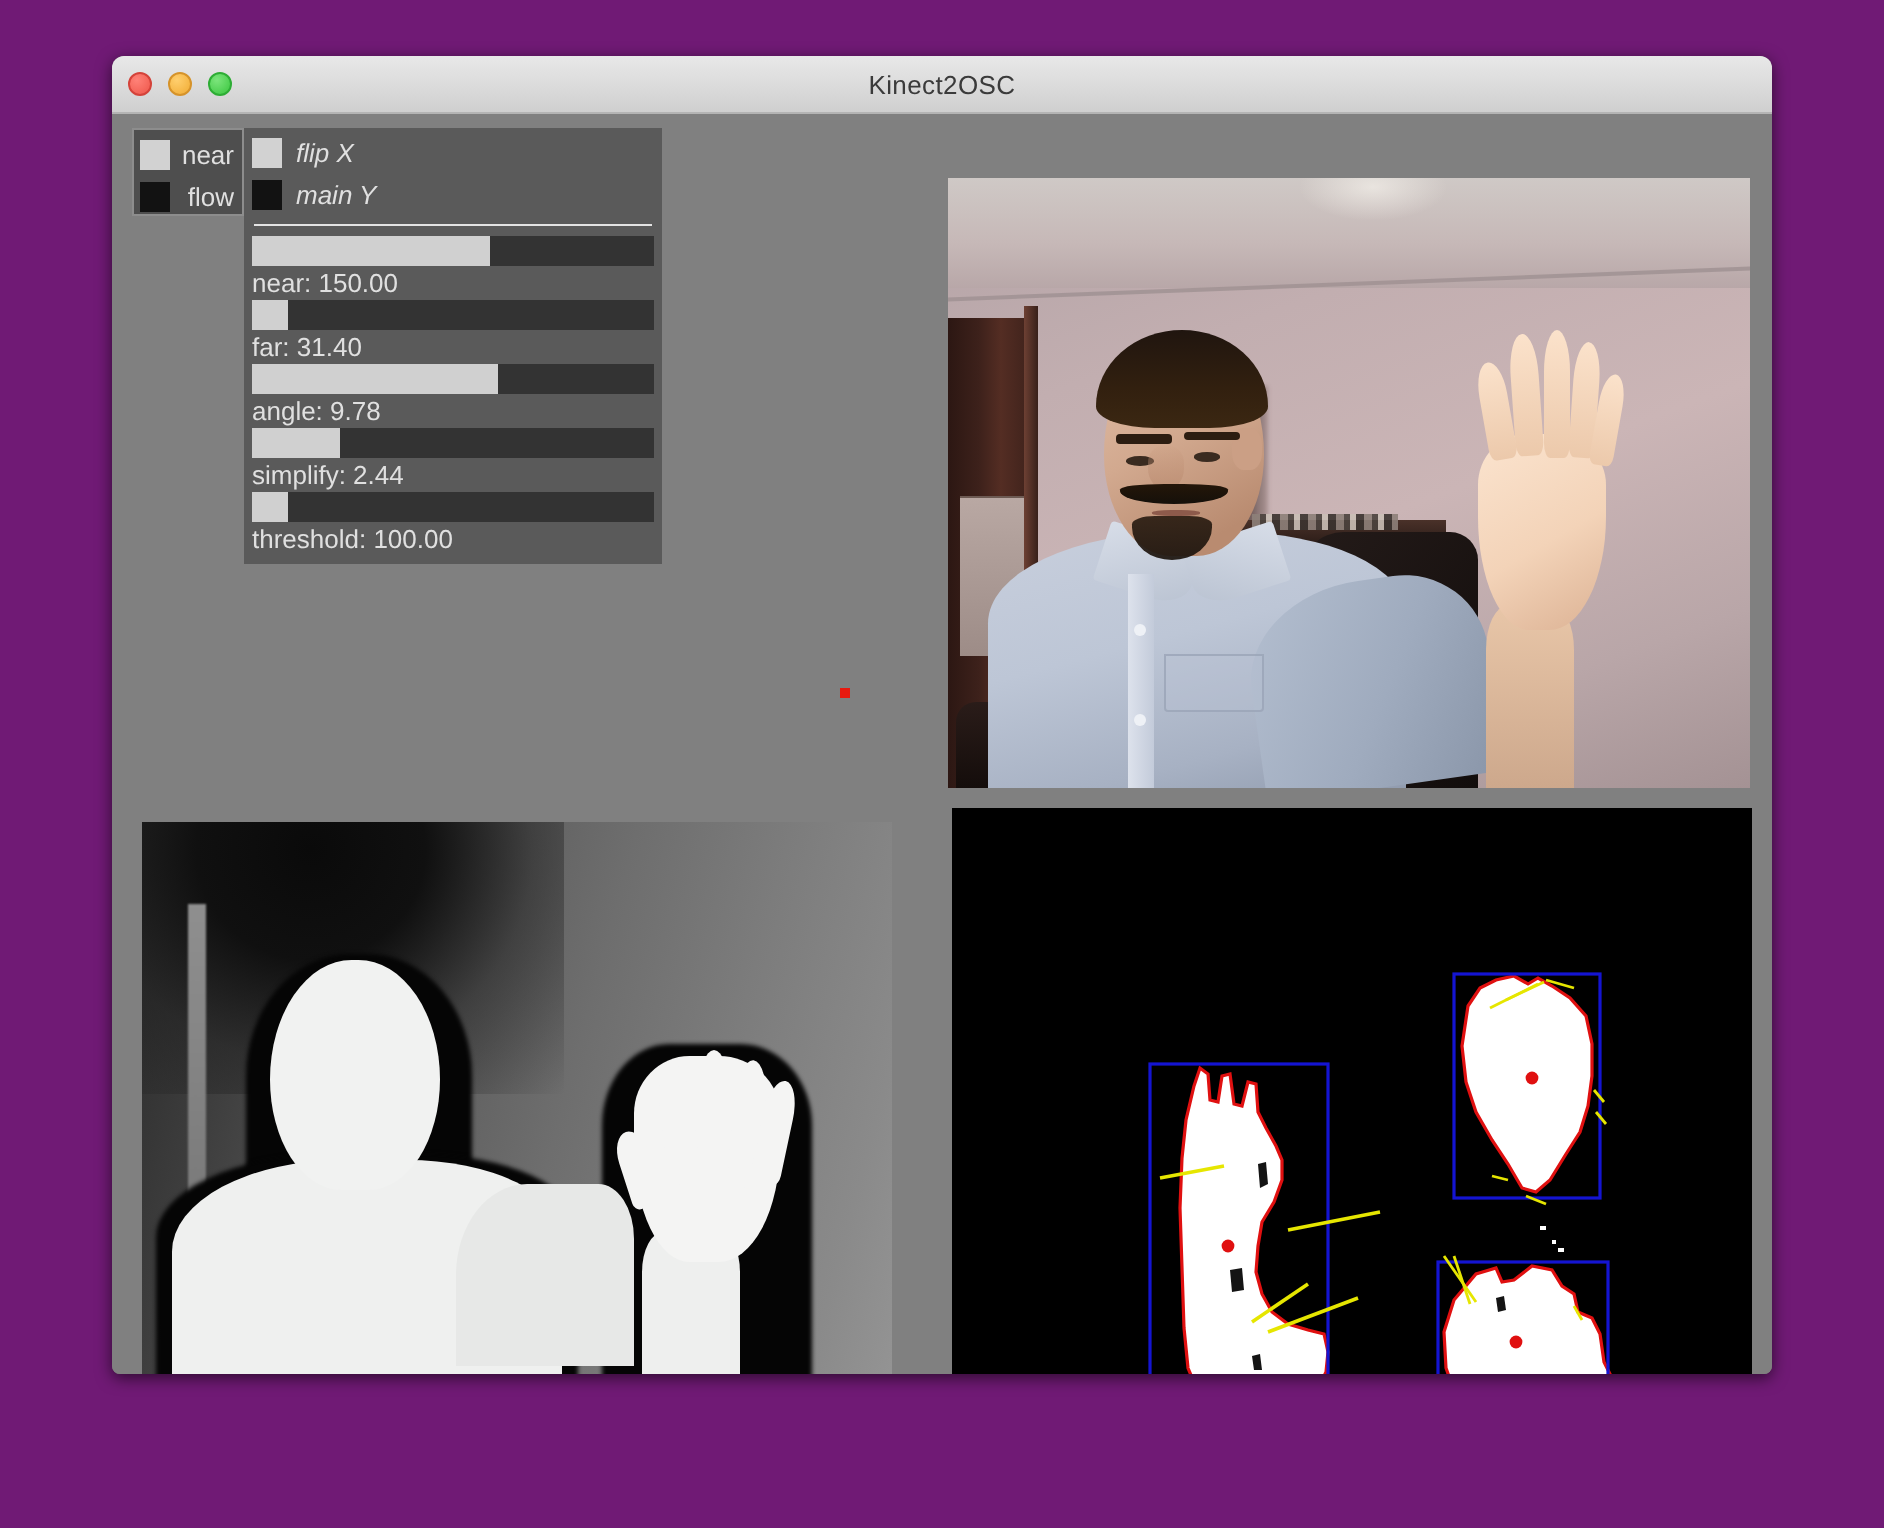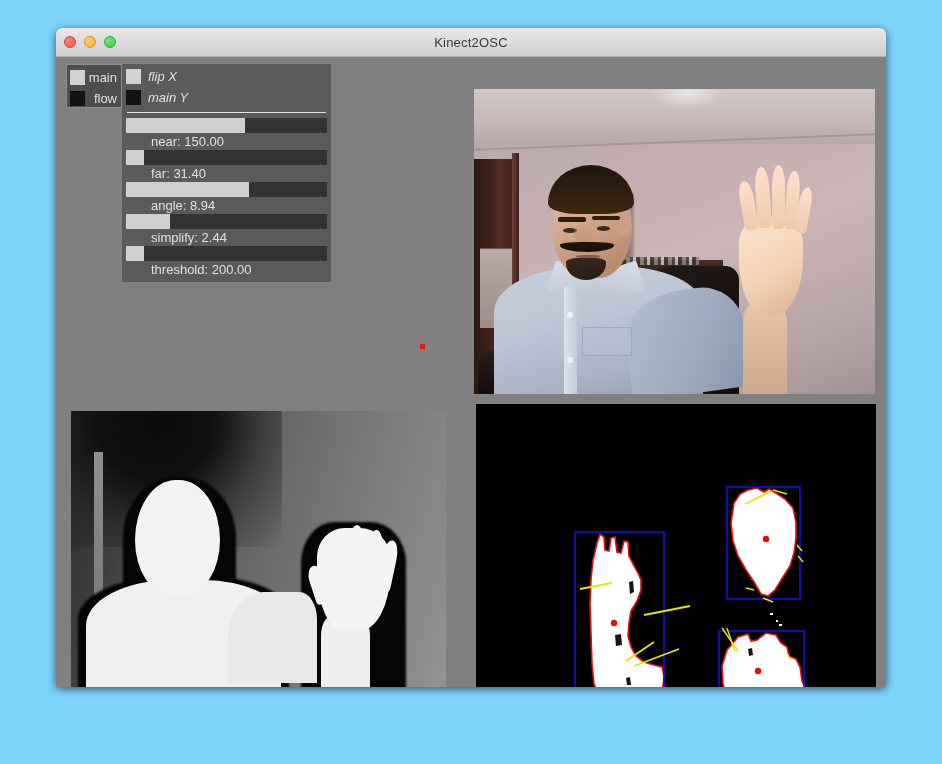--- a/index.html
+++ b/index.html
@@ -9,21 +9,21 @@
     width: 942px;
     height: 764px;
     overflow: hidden;
     font-family: "Liberation Sans", sans-serif;
   }
 
   #root {
     position: relative;
     width: 942px;
     height: 764px;
-    background: #7dd3fc;
+    background: #701a75;
   }
 
   
   #app-window {
     position: absolute;
     left: 56px;
     top: 28px;
     width: 830px;
     height: 659px;
     background: #7f7f7f;
@@ -151,21 +151,20 @@
     position: absolute;
     left: 0; top: 0; bottom: 0;
     background: #d0d0d0;
   }
   .slider-label {
     font-size: 13px;
     color: #e0e0e0;
     line-height: 17px;
     height: 17px;
     white-space: nowrap;
-    margin-left: 25px;
   }
 
   
   .view-panel {
     position: absolute;
     overflow: hidden;
     background: #000;
   }
 
   #panel-rgb   { left: 418px; top: 32px;  width: 401px; height: 305px; }
@@ -404,21 +403,21 @@
         <div class="tl tl-max"></div>
       </div>
       <div id="window-title">Kinect2OSC</div>
     </div>
 
     <div id="window-body">
 
       <div id="gui-left">
         <div class="toggle-row">
           <div class="toggle-box on"></div>
-          <span class="toggle-label">main</span>
+          <span class="toggle-label">near</span>
         </div>
         <div class="toggle-row">
           <div class="toggle-box off"></div>
           <span class="toggle-label">flow</span>
         </div>
       </div>
 
       <div id="gui-right">
 
         <div class="toggle-row rtl">
@@ -438,31 +437,31 @@
         <div class="slider-label">near: 150.00</div>
 
         <div class="slider">
           <div class="slider-fill" id="fill-far" style="width: 9%;"></div>
         </div>
         <div class="slider-label">far: 31.40</div>
 
         <div class="slider">
           <div class="slider-fill" id="fill-angle" style="width: 61%;"></div>
         </div>
-        <div class="slider-label">angle: 8.94</div>
+        <div class="slider-label">angle: 9.78</div>
 
         <div class="slider">
           <div class="slider-fill" id="fill-simplify" style="width: 22%;"></div>
         </div>
         <div class="slider-label">simplify: 2.44</div>
 
         <div class="slider">
           <div class="slider-fill" id="fill-threshold" style="width: 9%;"></div>
         </div>
-        <div class="slider-label">threshold: 200.00</div>
+        <div class="slider-label">threshold: 100.00</div>
       </div>
 
       <div class="view-panel" id="panel-rgb">
         <div class="rgb-wall"></div>
         <div class="rgb-ceiling"></div>
         <div class="rgb-ceil-line"></div>
         <div class="rgb-lamp"></div>
         <div class="rgb-door"></div>
         <div class="rgb-door-frame"></div>
         <div class="rgb-door-panel"></div>

